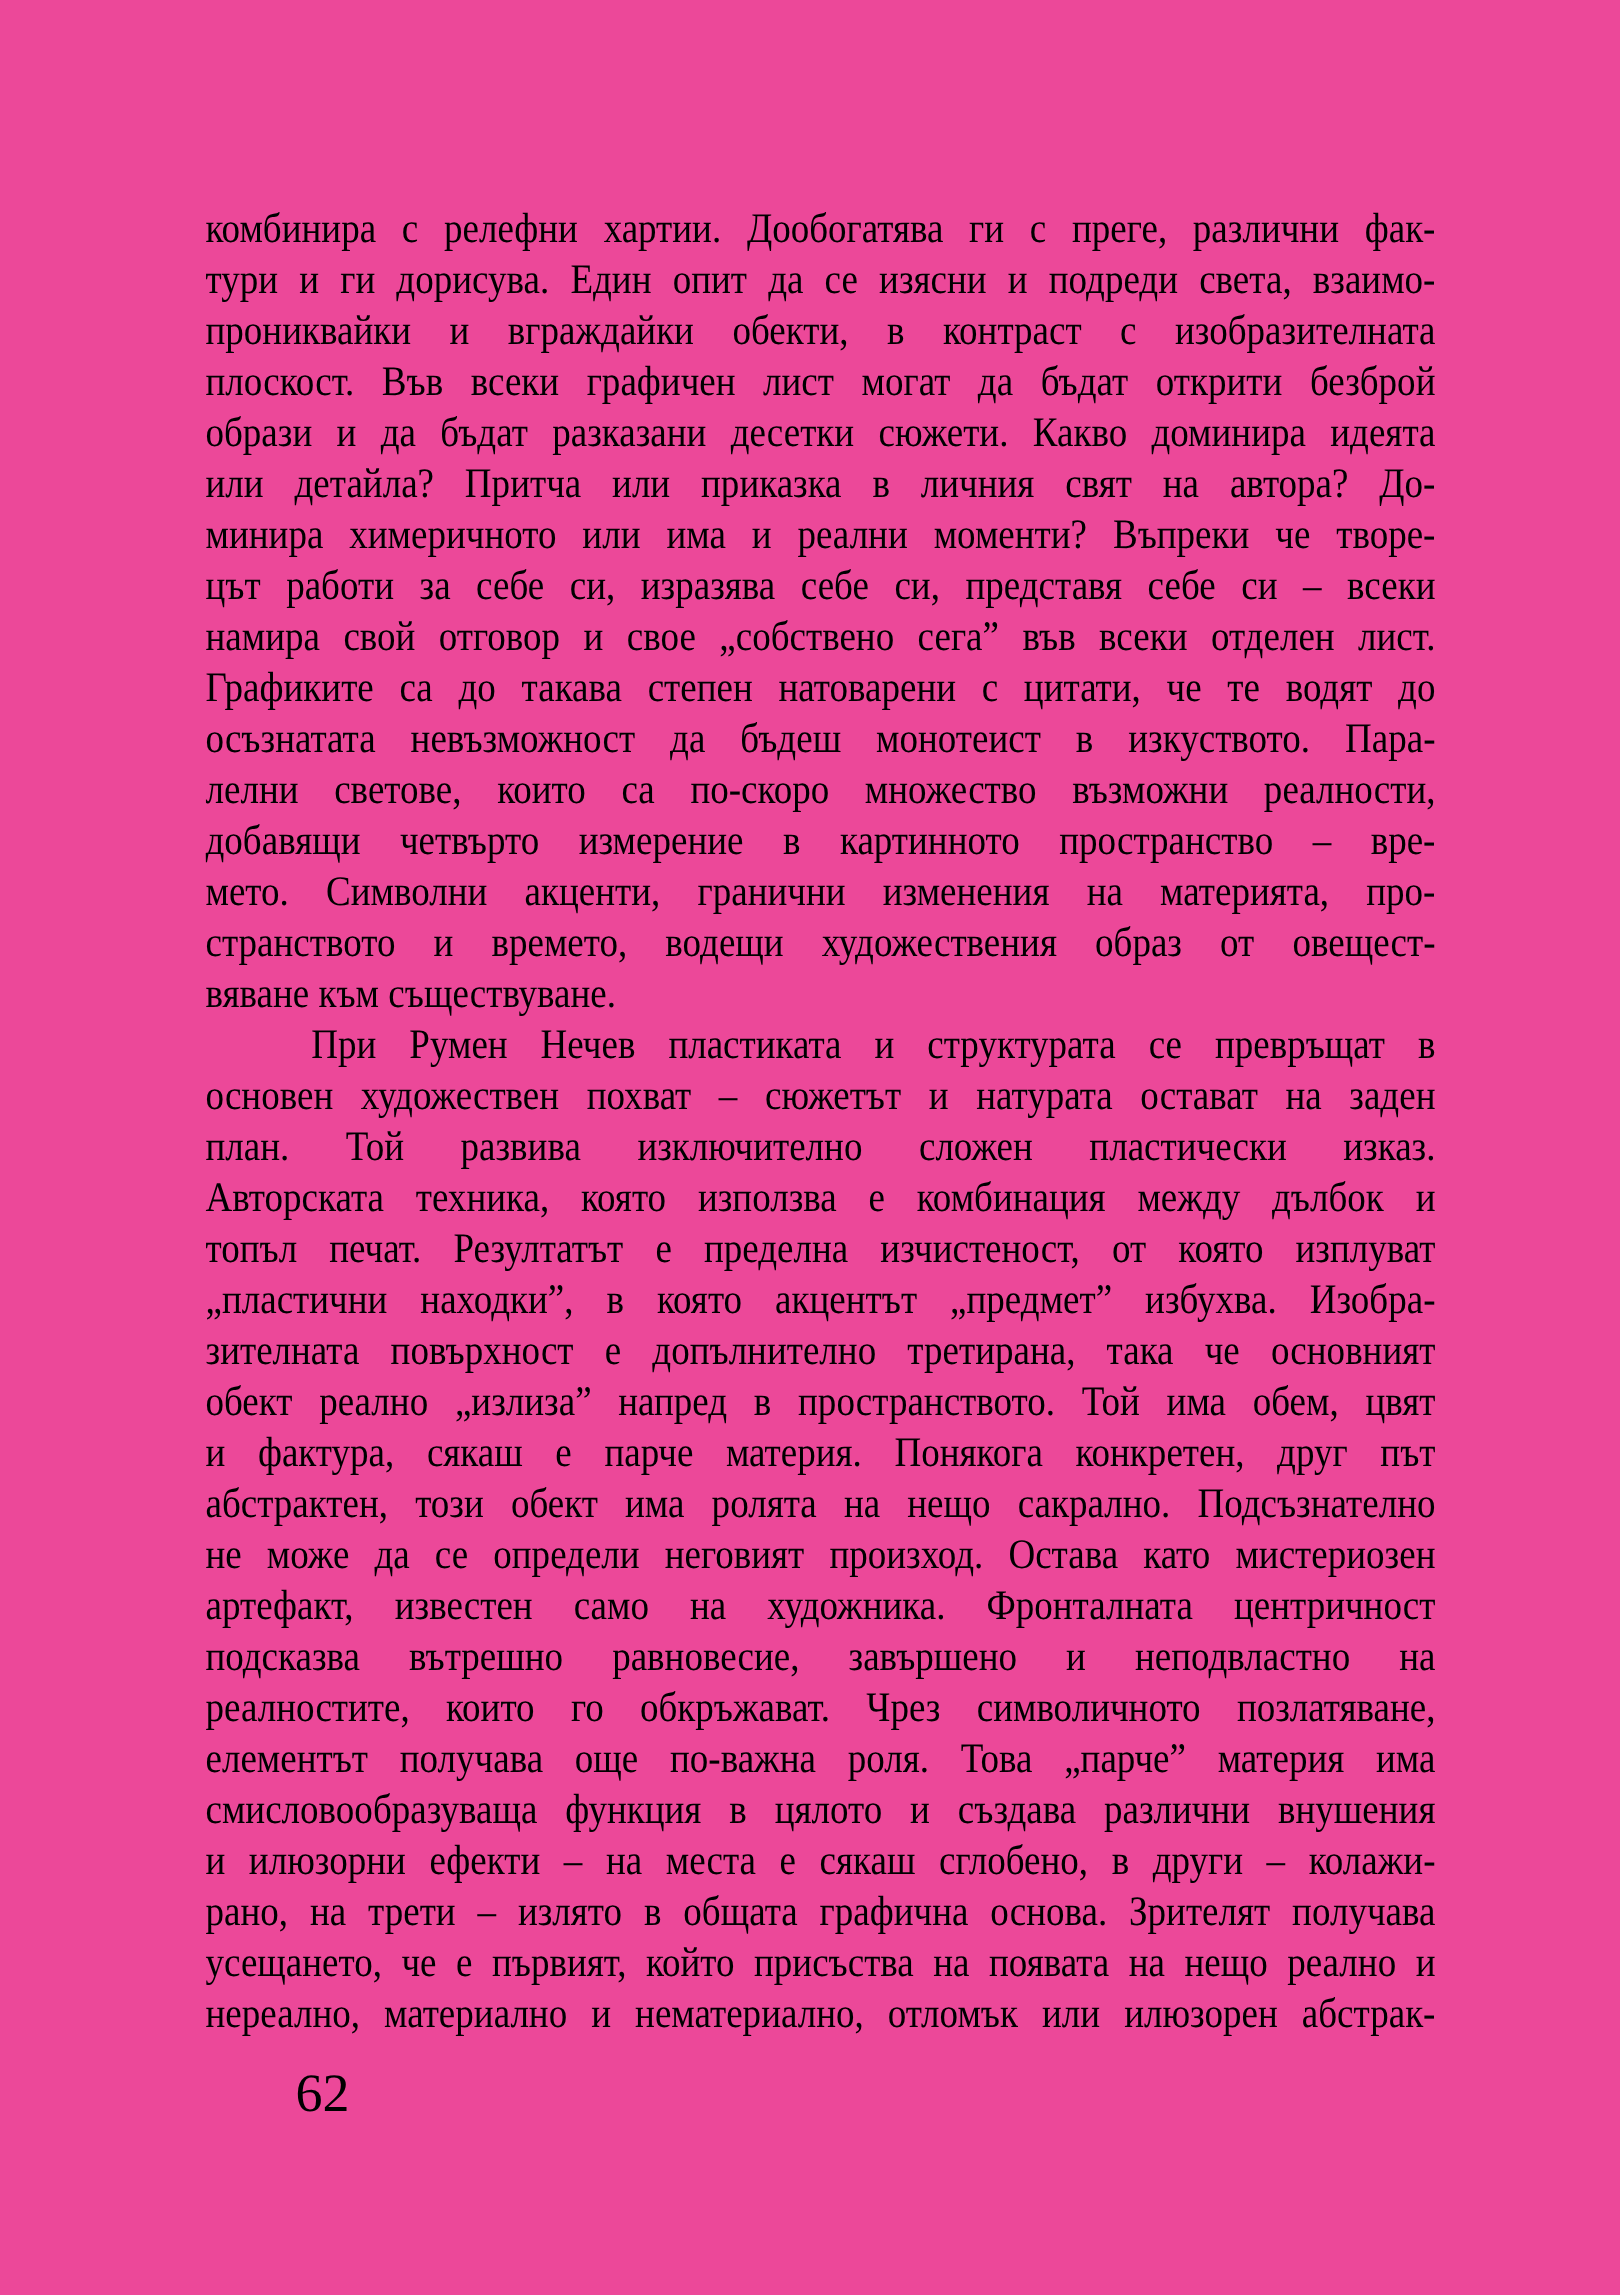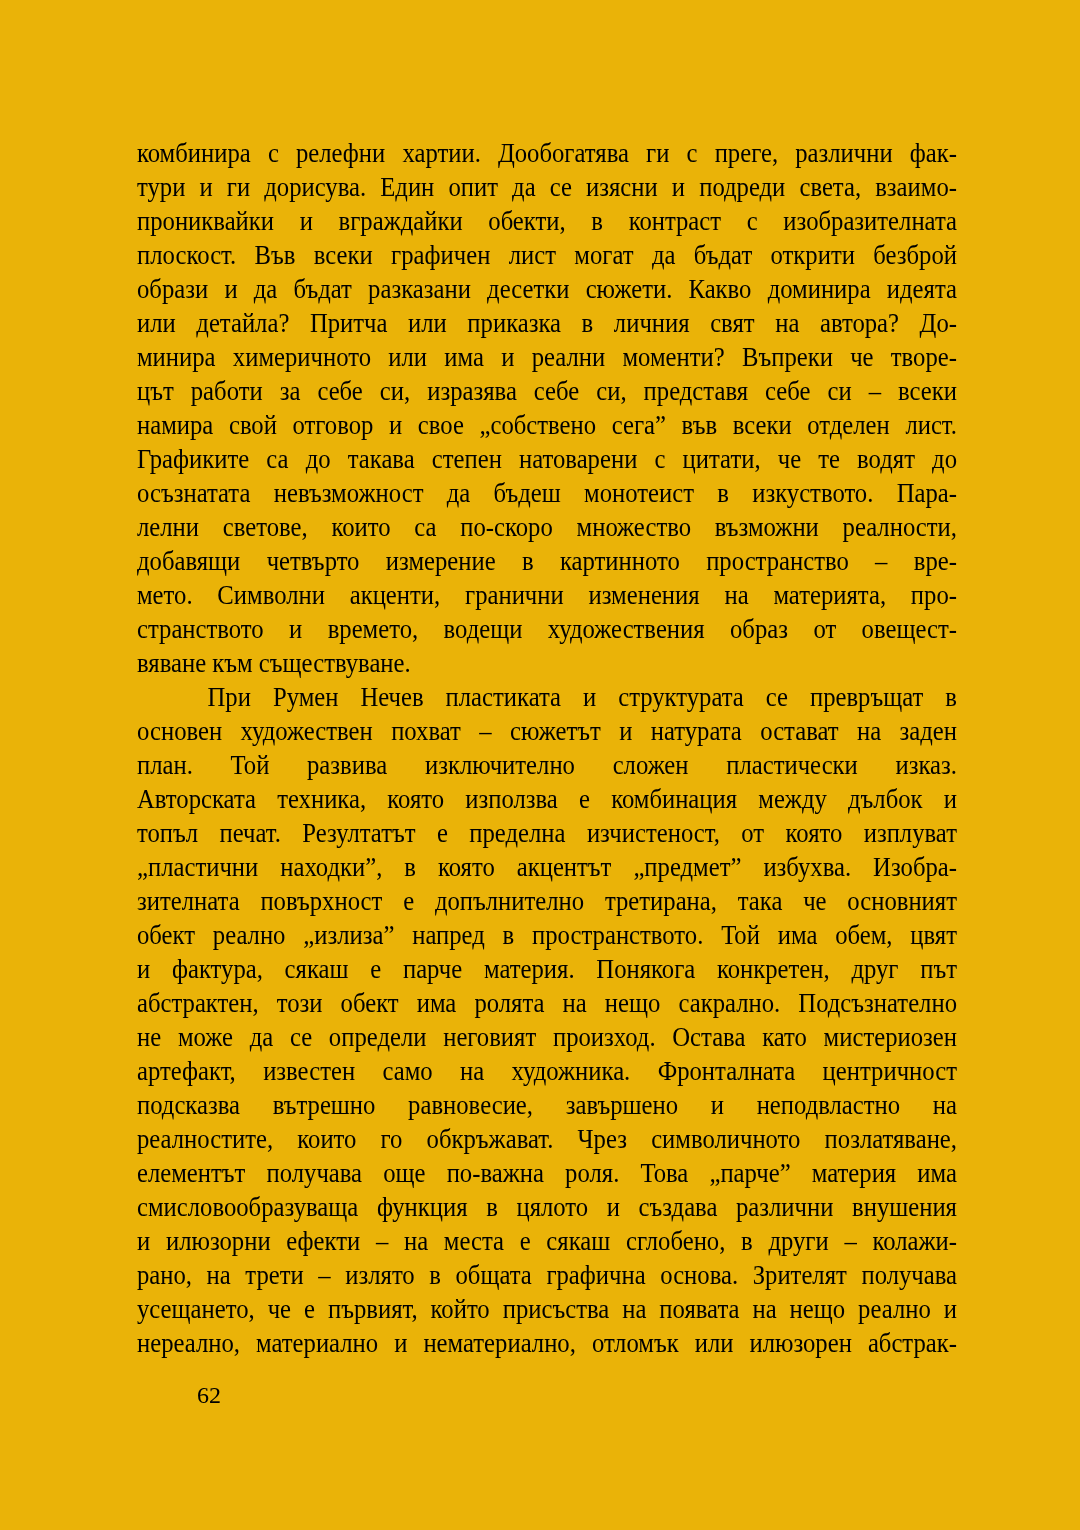--- a/index.html
+++ b/index.html
@@ -9,21 +9,21 @@
   body {
     width: 1080px;
     height: 1530px;
     background: #ffffff;
     overflow: hidden;
   }
   .page {
     position: relative;
     width: 1080px;
     height: 1530px;
-    background: #eab308;
+    background: #ec4899;
     color: #000000;
     font-family: "Liberation Serif", serif;
   }
   .text-block {
     position: absolute;
     left: 137px;
     top: 136px;
     width: 930px;              
     transform: scaleX(0.8817); 
     transform-origin: 0 0;
@@ -43,21 +43,21 @@
   .line.indent {
     text-indent: 80px; 
   }
   .line.last {
     text-align-last: left;
   }
   .page-number {
     position: absolute;
     left: 197px;
     top: 1378px;
-    font-size: 24px;
+    font-size: 36px;
     line-height: 34px;
   }
 </style>
 </head>
 <body>
 
 <div class="page">
   <div class="text-block" id="text-block">
       <div class="paragraph">
         <div class="line">комбинира с релефни хартии. Дообогатява ги с преге, различни фак-</div>

